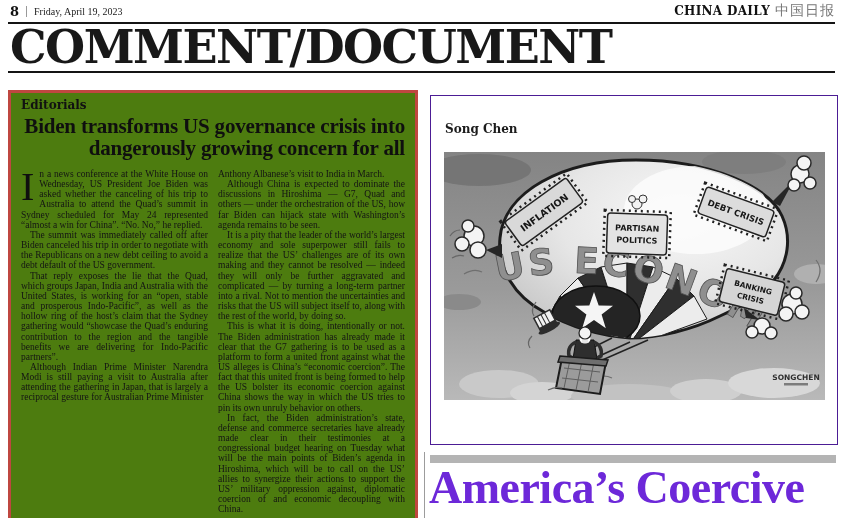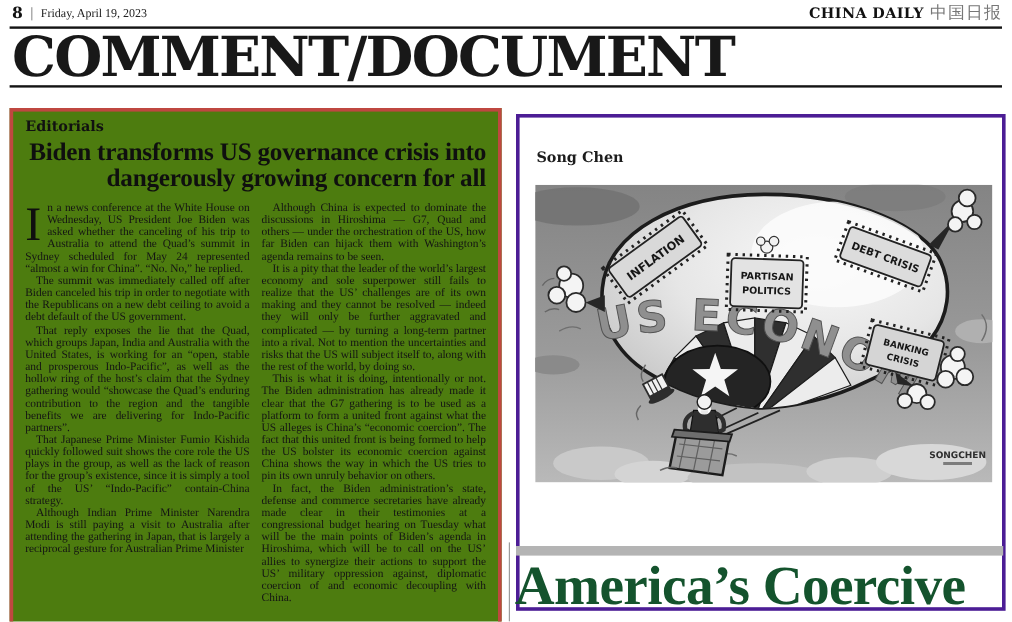--- a/index.html
+++ b/index.html
@@ -41,35 +41,35 @@
   }
   .bodycols{display:flex;gap:10px;margin-top:10px;}
   .bodycol{flex:1;font-size:9.5px;line-height:10.15px;text-align:justify;color:#141414;}
   .bodycol p{margin:0;text-indent:9px;}
   .bodycol p.lead,.bodycol p.cont{text-indent:0;}
   .bodycol p.lead::first-letter{
     float:left;font-size:40px;line-height:31px;padding:2px 5px 0 0;color:#0f0f0f;
   }
   
   .cartoon-box{
-    position:absolute;left:430px;top:95px;width:408px;height:414px;
-    border:3px solid #4c1d95;box-sizing:border-box;background:#fff;
+    position:absolute;left:430px;top:95px;width:408px;height:350px;
+    border:1px solid #4c1d95;box-sizing:border-box;background:#fff;
   }
   .credit{
     position:absolute;left:14px;top:26px;
     font-family:"DejaVu Serif", serif;font-weight:bold;font-size:12px;color:#1c1c1c;
   }
   .cartoon-svg{position:absolute;left:13px;top:56px;}
   
   .col-rule{position:absolute;left:424px;top:452px;width:1px;height:66px;background:#9c9c9c;}
   .gray-bar{position:absolute;left:430px;top:455px;width:406px;height:8px;background:#b4b4b4;}
   .lower-headline{
     position:absolute;left:429px;top:463px;
     font-family:"Liberation Serif", serif;font-weight:bold;font-size:46px;line-height:50px;
-    letter-spacing:-.5px;color:#14532d;white-space:nowrap;
+    letter-spacing:-.5px;color:#6d28d9;white-space:nowrap;
   }
 </style>
 </head>
 <body>
 
 <div class="page-header">
   <div class="ph-left">
     <span class="ph-num">8</span>
     <span class="ph-sep"></span>
     <span class="ph-date">Friday, April 19, 2023</span>
@@ -85,25 +85,25 @@
 <div class="rule-masthead"></div>
 
 <div class="editorial-box" style="border-color: rgb(191, 71, 64);">
   <div class="kicker">Editorials</div>
   <div class="headline">Biden transforms US governance crisis into dangerously growing concern for all</div>
   <div class="bodycols">
     <div class="bodycol">
       <p class="lead">In a news conference at the White House on Wednesday, US President Joe Biden was asked whether the canceling of his trip to Australia to attend the Quad’s summit in Sydney scheduled for May 24 represented “almost a win for China”. “No. No,” he replied.</p>
       <p>The summit was immediately called off after Biden canceled his trip in order to negotiate with the Republicans on a new debt ceiling to avoid a debt default of the US government.</p>
       <p>That reply exposes the lie that the Quad, which groups Japan, India and Australia with the United States, is working for an “open, stable and prosperous Indo-Pacific”, as well as the hollow ring of the host’s claim that the Sydney gathering would “showcase the Quad’s enduring contribution to the region and the tangible benefits we are delivering for Indo-Pacific partners”.</p>
-      <p>That Japanese Prime Minister Fumio Kishida quickly followed suit shows the core role the US plays in the group, as well as the lack of reason for the group’s existence, since it is simply a tool of the US’ “Indo-Pacific” contain-China strategy.</p>
       <p>Although Indian Prime Minister Narendra Modi is still paying a visit to Australia after attending the gathering in Japan, that is largely a reciprocal gesture for Australian Prime Minister</p>
     </div>
     <div class="bodycol">
-      <p>Although China is expected to dominate the discussions in Hiroshima — G7, Quad and others — under the orchestration of the US, how far Biden can hijack them with Washington’s agenda remains to be seen.</p>
+      <p class="cont">Anthony Albanese’s visit to India in March.</p>
+      <p>Although China is expected to dominate the discussions in Hiroshima — G7, Quad and others — under the orchestration of the US, how far Biden can hijack state with Washington’s agenda remains to be seen.</p>
       <p>It is a pity that the leader of the world’s largest economy and sole superpower still fails to realize that the US’ challenges are of its own making and they cannot be resolved — indeed they will only be further aggravated and complicated — by turning a long-term partner into a rival. Not to mention the uncertainties and risks that the US will subject itself to, along with the rest of the world, by doing so.</p>
       <p>This is what it is doing, intentionally or not. The Biden administration has already made it clear that the G7 gathering is to be used as a platform to form a united front against what the US alleges is China’s “economic coercion”. The fact that this united front is being formed to help the US bolster its economic coercion against China shows the way in which the US tries to pin its own unruly behavior on others.</p>
       <p>In fact, the Biden administration’s state, defense and commerce secretaries have already made clear in their testimonies at a congressional budget hearing on Tuesday what will be the main points of Biden’s agenda in Hiroshima, which will be to call on the US’ allies to synergize their actions to support the US’ military oppression against, diplomatic coercion of and economic decoupling with China.</p>
     </div>
   </div>
 </div>
 
 <div class="cartoon-box">
   <div class="credit">Song Chen</div>
 

